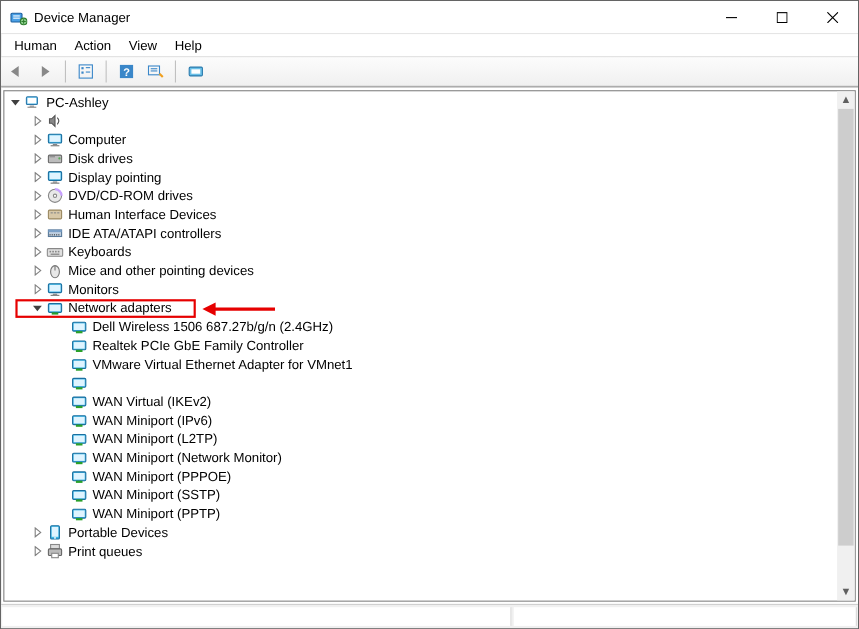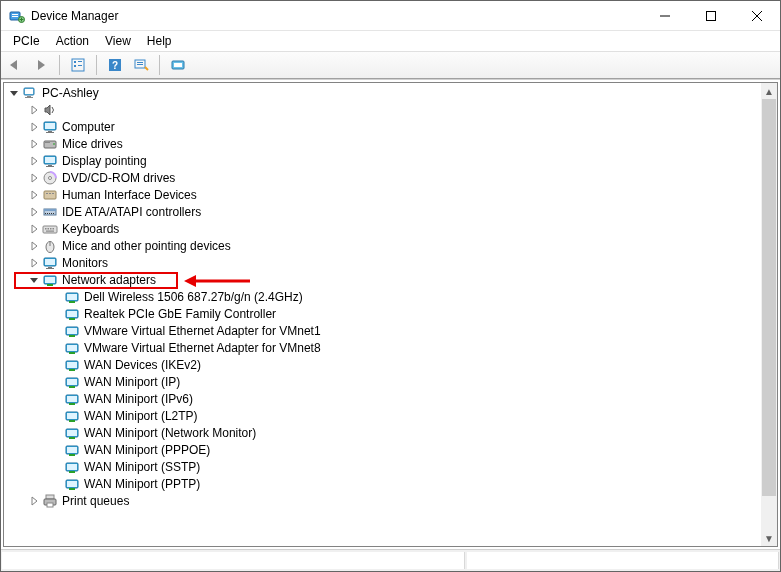--- a/index.html
+++ b/index.html
@@ -75,21 +75,21 @@
         </svg>
       </div>
     <div class="ctrl close">
         <svg width="10" height="10">
           <path d="M0 0 L10 10 M10 0 L0 10" stroke="currentColor" stroke-width="1"></path>
         </svg>
       </div>
   </div>
 
   <div class="menubar">
-    <div class="item">PCIe</div>
+    <div class="item">Human</div>
     <div class="item">Action</div>
     <div class="item">View</div>
     <div class="item">Help</div>
   </div>
 
   <div class="toolbar">
     <div class="btn">
         <svg width="16" height="14">
           <path d="M10 2 L3 7 L10 12 Z" fill="#888"></path>
         </svg>
@@ -187,21 +187,21 @@
                 <path d="M3 1 L8 5 L3 9 Z" fill="none" stroke="#808080"></path>
               </svg>
             </span>
             <span class="ic">
               <svg width="16" height="16">
                 <rect x="2" y="5" width="12" height="7" rx="1" fill="#bcbcbc" stroke="#6a6a6a"></rect>
                 <circle cx="12" cy="8" r="1" fill="#5a5"></circle>
                 <rect x="3" y="6" width="5" height="1" fill="#888"></rect>
               </svg>
             </span>
-            <span class="lbl">Mice drives</span>
+            <span class="lbl">Disk drives</span>
           </div>
           <div class="row" style="padding-left:22px">
             <span class="exp">
               <svg width="10" height="10">
                 <path d="M3 1 L8 5 L3 9 Z" fill="none" stroke="#808080"></path>
               </svg>
             </span>
             <span class="ic">
               <svg width="16" height="16">
                 <rect x="2" y="3" width="12" height="8" rx="1" fill="#3fb7e6" stroke="#1a6fa0"></rect>
@@ -360,43 +360,31 @@
           </div>
           <div class="row" style="padding-left:44px">
             <span class="exp none"></span>
             <span class="ic">
               <svg width="16" height="16">
                 <rect x="2" y="4" width="12" height="8" rx="1" fill="#3fb7e6" stroke="#1a6fa0"></rect>
                 <rect x="3" y="5" width="10" height="6" fill="#dff4ff"></rect>
                 <rect x="5" y="12" width="6" height="2" fill="#2aa02a"></rect>
               </svg>
             </span>
-            <span class="lbl">VMware Virtual Ethernet Adapter for VMnet8</span>
-          </div>
-          <div class="row" style="padding-left:44px">
-            <span class="exp none"></span>
-            <span class="ic">
-              <svg width="16" height="16">
-                <rect x="2" y="4" width="12" height="8" rx="1" fill="#3fb7e6" stroke="#1a6fa0"></rect>
-                <rect x="3" y="5" width="10" height="6" fill="#dff4ff"></rect>
-                <rect x="5" y="12" width="6" height="2" fill="#2aa02a"></rect>
-              </svg>
-            </span>
-            <span class="lbl">WAN Devices (IKEv2)</span>
-          </div>
-          <div class="row" style="padding-left:44px">
-            <span class="exp none"></span>
-            <span class="ic">
-              <svg width="16" height="16">
-                <rect x="2" y="4" width="12" height="8" rx="1" fill="#3fb7e6" stroke="#1a6fa0"></rect>
-                <rect x="3" y="5" width="10" height="6" fill="#dff4ff"></rect>
-                <rect x="5" y="12" width="6" height="2" fill="#2aa02a"></rect>
-              </svg>
-            </span>
-            <span class="lbl">WAN Miniport (IP)</span>
+          </div>
+          <div class="row" style="padding-left:44px">
+            <span class="exp none"></span>
+            <span class="ic">
+              <svg width="16" height="16">
+                <rect x="2" y="4" width="12" height="8" rx="1" fill="#3fb7e6" stroke="#1a6fa0"></rect>
+                <rect x="3" y="5" width="10" height="6" fill="#dff4ff"></rect>
+                <rect x="5" y="12" width="6" height="2" fill="#2aa02a"></rect>
+              </svg>
+            </span>
+            <span class="lbl">WAN Virtual (IKEv2)</span>
           </div>
           <div class="row" style="padding-left:44px">
             <span class="exp none"></span>
             <span class="ic">
               <svg width="16" height="16">
                 <rect x="2" y="4" width="12" height="8" rx="1" fill="#3fb7e6" stroke="#1a6fa0"></rect>
                 <rect x="3" y="5" width="10" height="6" fill="#dff4ff"></rect>
                 <rect x="5" y="12" width="6" height="2" fill="#2aa02a"></rect>
               </svg>
             </span>
@@ -449,20 +437,35 @@
           <div class="row" style="padding-left:44px">
             <span class="exp none"></span>
             <span class="ic">
               <svg width="16" height="16">
                 <rect x="2" y="4" width="12" height="8" rx="1" fill="#3fb7e6" stroke="#1a6fa0"></rect>
                 <rect x="3" y="5" width="10" height="6" fill="#dff4ff"></rect>
                 <rect x="5" y="12" width="6" height="2" fill="#2aa02a"></rect>
               </svg>
             </span>
             <span class="lbl">WAN Miniport (PPTP)</span>
+          </div>
+          <div class="row" style="padding-left:22px">
+            <span class="exp">
+              <svg width="10" height="10">
+                <path d="M3 1 L8 5 L3 9 Z" fill="none" stroke="#808080"></path>
+              </svg>
+            </span>
+            <span class="ic">
+              <svg width="16" height="16">
+                <rect x="4" y="2" width="8" height="12" rx="1" fill="#3fb7e6" stroke="#1a6fa0"></rect>
+                <rect x="5" y="3" width="6" height="9" fill="#dff4ff"></rect>
+                <circle cx="8" cy="13" r="0.8" fill="#fff"></circle>
+              </svg>
+            </span>
+            <span class="lbl">Portable Devices</span>
           </div>
           <div class="row" style="padding-left:22px">
             <span class="exp">
               <svg width="10" height="10">
                 <path d="M3 1 L8 5 L3 9 Z" fill="none" stroke="#808080"></path>
               </svg>
             </span>
             <span class="ic">
               <svg width="16" height="16">
                 <rect x="4" y="2" width="8" height="4" fill="#ddd" stroke="#888"></rect>

